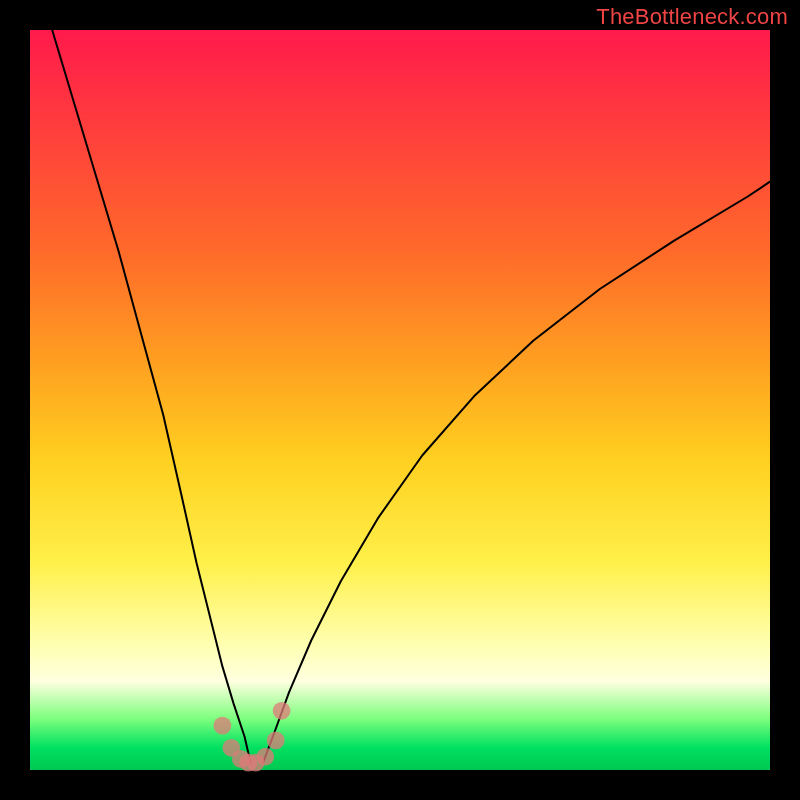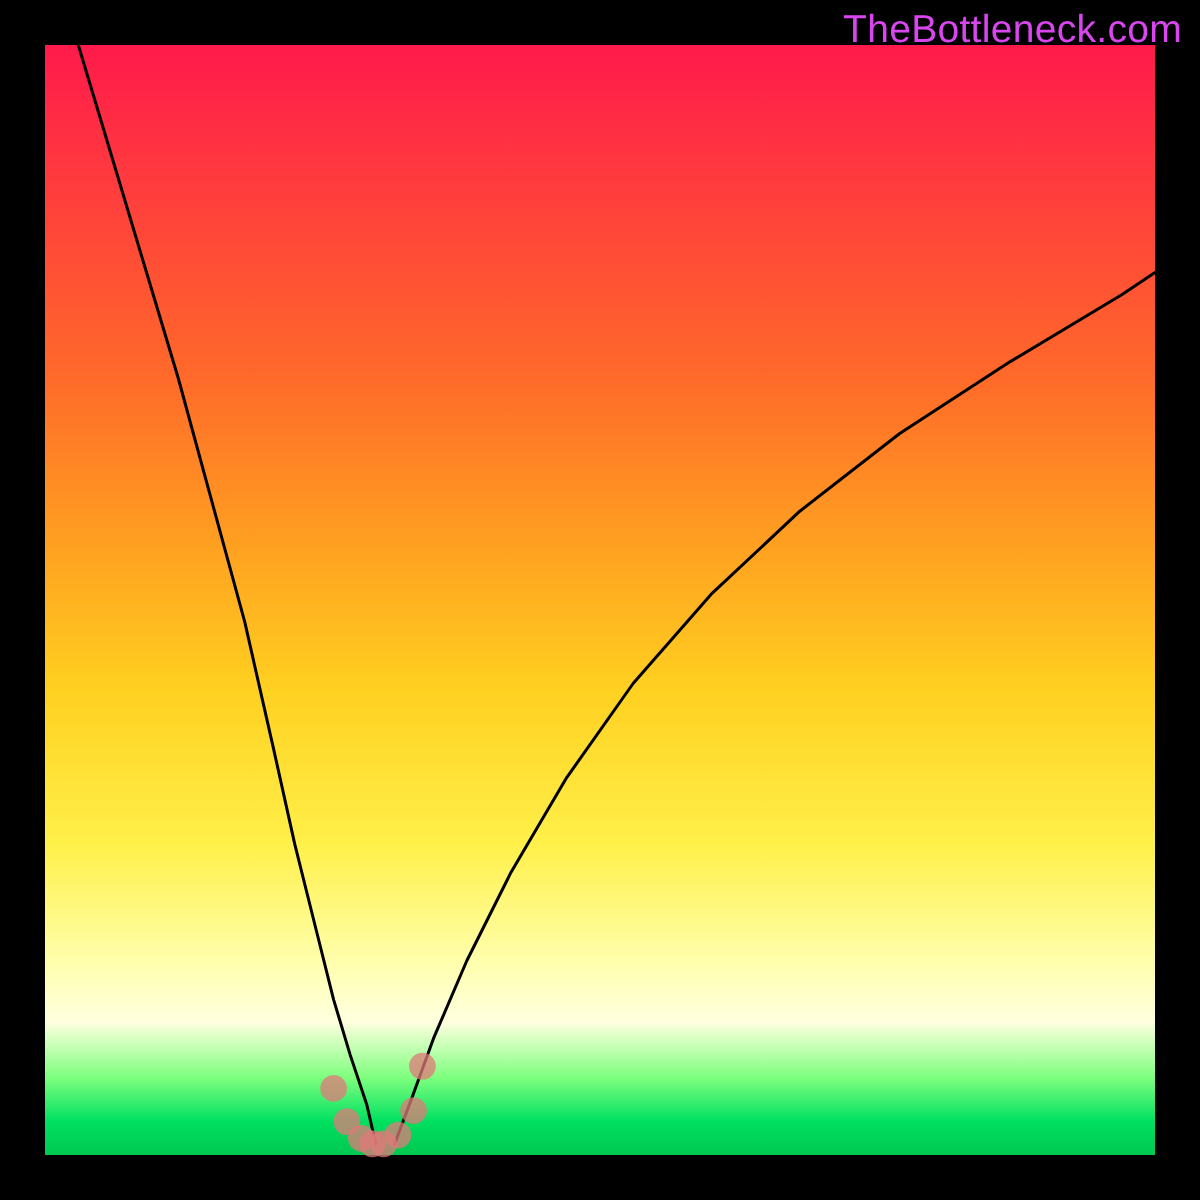--- a/index.html
+++ b/index.html
@@ -36,22 +36,22 @@
       #ffffe0 88%,
       #7fff7f 93%,
       #00e060 97%,
       #00c850 100%
     );
   }
   .watermark {
     position: absolute;
     top: 4px;
     right: 12px;
-    color: #d946ef;
-    font-size: 26px;
+    color: #ef4444;
+    font-size: 22px;
     font-weight: 500;
     letter-spacing: 0.2px;
     user-select: none;
   }
   svg.curves {
     position: absolute;
     left: 0;
     top: 0;
     width: 740px;
     height: 740px;

